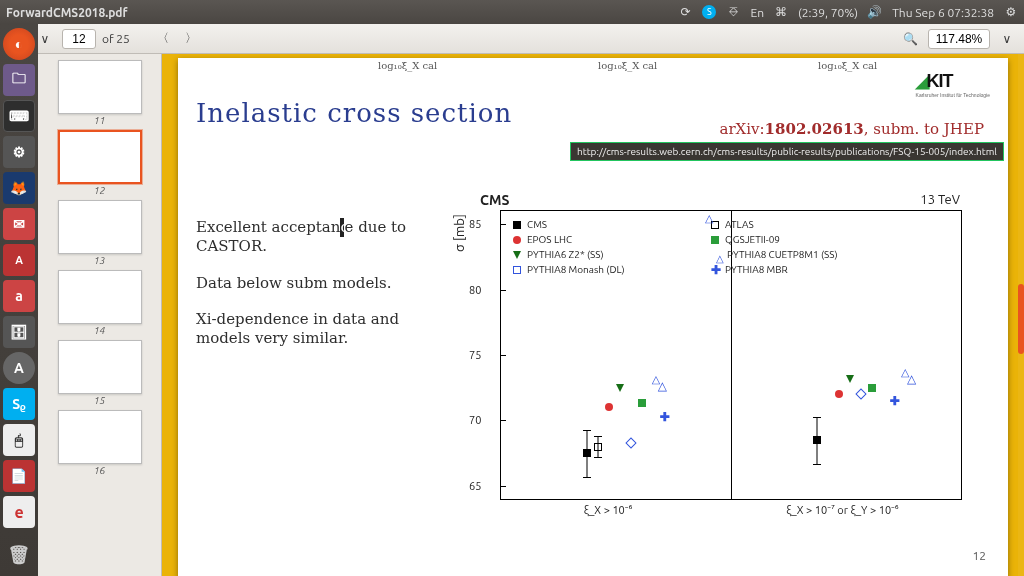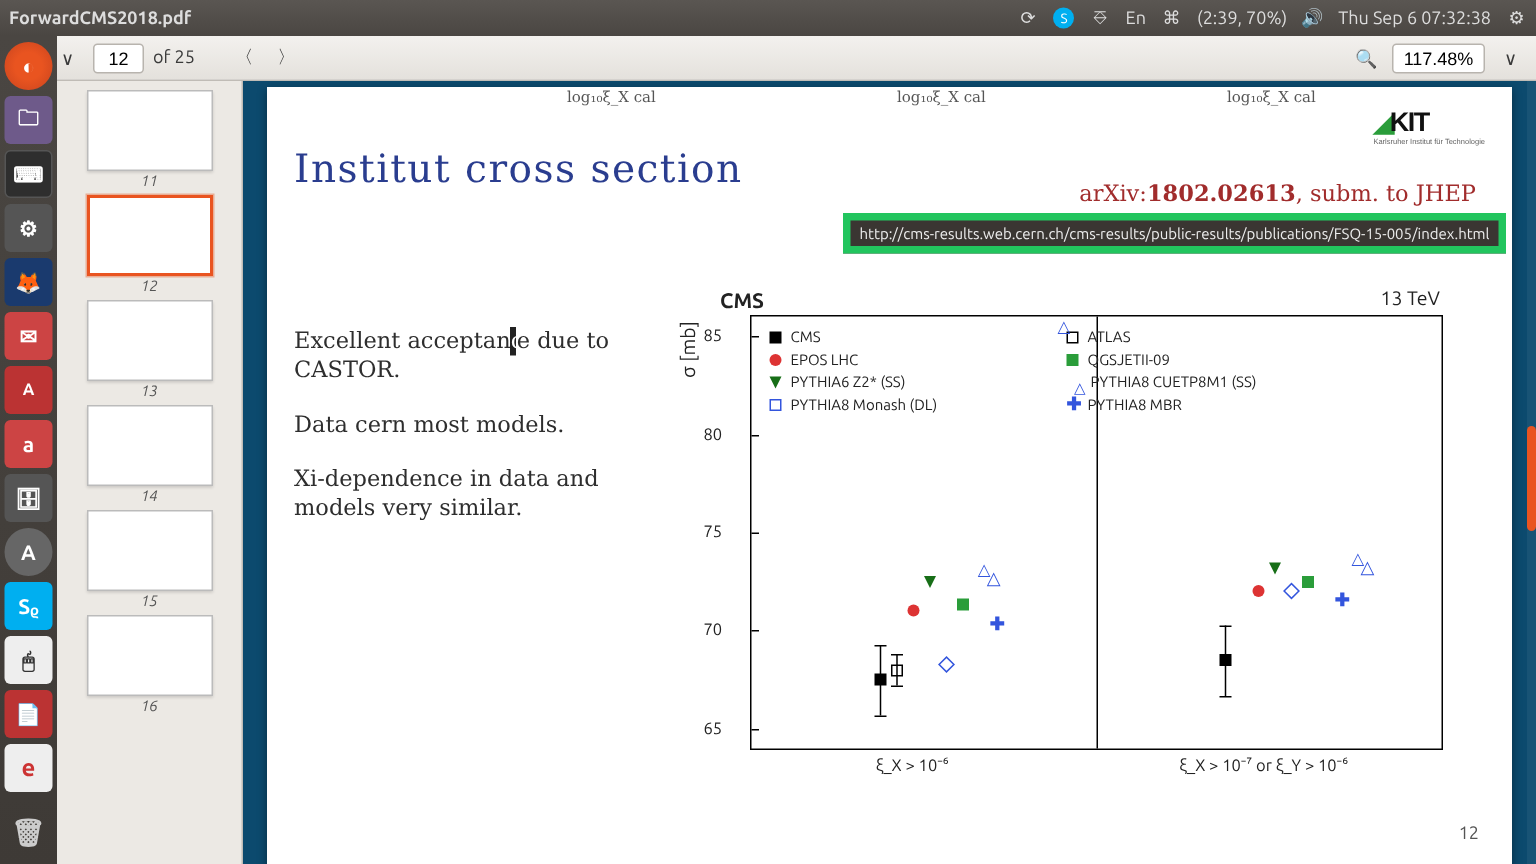--- a/index.html
+++ b/index.html
@@ -42,31 +42,31 @@
 .thumbpane { width: 124px; background: #ece9e4; display: flex; flex-direction: column; border-right: 1px solid #c0bcb6; }
 .thumbhead { height: 24px; background: linear-gradient(#f3f1ee,#e4e1dc); border-bottom: 1px solid #c0bcb6; display: flex; align-items: center; padding: 0 6px; font-size: 11px; color: #3a3a3a; }
 .thumbhead .x { margin-left: auto; cursor: pointer; }
 .thumblist { flex: 1; overflow-y: hidden; padding: 6px 8px; display: flex; flex-direction: column; gap: 4px; align-items: center;}
 .thumb { width: 84px; }
 .thumb .pg { width: 84px; height: 54px; background: #fff; border: 1px solid #bbb; box-shadow: 0 1px 2px rgba(0,0,0,0.15); position: relative; cursor: pointer;}
 .thumb.sel .pg { border: 2px solid #e95420; box-shadow: 0 0 0 1px rgba(233,84,32,0.4);}
 .thumb .num { text-align: center; font-size: 10px; color: #555; margin-top: 1px; font-style: italic; }
 
 
-.canvas { flex: 1; background: #0c4a6e; display: flex; justify-content: center; padding: 4px 8px; overflow: hidden; position: relative;}
+.canvas { flex: 1; background: #eab308; display: flex; justify-content: center; padding: 4px 8px; overflow: hidden; position: relative;}
 .canvas .scrolltrack { position:absolute; right:0; top:0; bottom:0; width:6px; background: rgba(255,255,255,0.05);}
 .canvas .scrolltrack .thumbb { position:absolute; top:230px; height:70px; left:0; right:0; background:#e95420; border-radius:3px;}
 .page { width: 830px; height: 520px; background: #fff; box-shadow: 0 2px 6px rgba(0,0,0,0.4); position: relative; padding: 10px 18px; color: #222; }
 .page .axislabel { font-family: "DejaVu Serif", serif; font-size:10px; color:#555; position:absolute; top:2px; }
 .page h1.slidetitle { font-family: "DejaVu Serif", Georgia, serif; color: #2a3d8f; font-weight: normal; font-size: 26px; letter-spacing: 1px; margin-top: 30px;}
 .page .logo { position:absolute; top:12px; right:18px; font-family: sans-serif; font-weight:900; font-size:18px; color:#111; letter-spacing:-1px;}
 .page .logo .fan { color:#2a9d3a; display:inline-block; margin-right:-2px;}
 .page .logo small { display:block; font-size:5px; font-weight:400; color:#666; letter-spacing:0;}
 .page .ref { position:absolute; top:62px; right:24px; font-family: "DejaVu Serif", serif; color:#a12c2c; font-size:15px;}
-.page .tooltip { position:absolute; top:84px; right:4px; background:#3a3632; color:#eee; font-size:10px; padding:3px 6px; border:5px solid #22c55e; z-index:10;}
+.page .tooltip { position:absolute; top:84px; right:4px; background:#3a3632; color:#eee; font-size:10px; padding:3px 6px; border:1px solid #22c55e; z-index:10;}
 .page .body { display:flex; margin-top: 60px; gap: 10px;}
 .page .text { flex: 0 0 230px; font-family: "DejaVu Serif", Georgia, serif; font-size: 15px; color:#2e2e2e; line-height: 1.25; padding-top: 30px;}
 .page .text p { margin-bottom: 18px; }
 .page .text .hl { background:#222; color:#fff; display:inline-block; width:4px;}
 .page .pagenum { position:absolute; bottom:16px; right:22px; font-size:12px; color:#555;}
 
 
 .chart { flex: 1; position: relative; }
 .chartframe { position: relative; width: 530px; height: 330px; margin-top: 4px; }
 .chartframe .cms { position:absolute; left:44px; top:0; font-weight:bold; font-size:14px;}
@@ -178,32 +178,32 @@
 
       <span class="axislabel" style="left:200px;">log₁₀ξ_X cal</span>
       <span class="axislabel" style="left:420px;">log₁₀ξ_X cal</span>
       <span class="axislabel" style="left:640px;">log₁₀ξ_X cal</span>
 
       <div class="logo">
         <span class="fan">◢</span><span>KIT</span>
         <small>Karlsruher Institut für Technologie</small>
       </div>
 
-      <h1 class="slidetitle">Institut  cross  section</h1>
+      <h1 class="slidetitle">Inelastic  cross  section</h1>
 
       <div class="ref">
         arXiv:<b>1802.02613</b>, subm. to JHEP
       </div>
 
       <div class="tooltip">http://cms-results.web.cern.ch/cms-results/public-results/publications/FSQ-15-005/index.html</div>
 
       <div class="body">
         <div class="text">
           <p>Excellent acceptan<span class="hl">c</span>e due to CASTOR.</p>
-          <p>Data cern most models.</p>
+          <p>Data below subm models.</p>
           <p>Xi-dependence in data and models very similar.</p>
         </div>
 
         <div class="chart">
           <div class="chartframe" id="chartframe">
             <span class="cms">CMS</span>
             <span class="energy">13 TeV</span>
             <span class="ylab" style="left:16px; top:60px;">σ [mb]</span>
             <div class="plotarea" id="plotarea">
               <div class="divider"></div>

